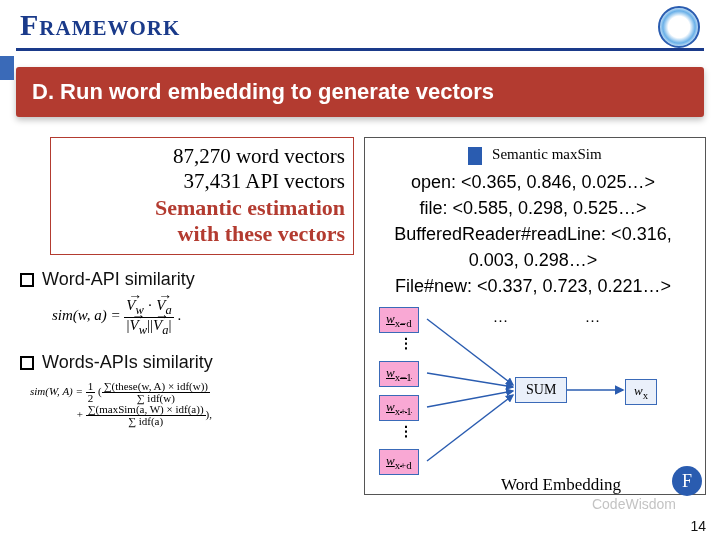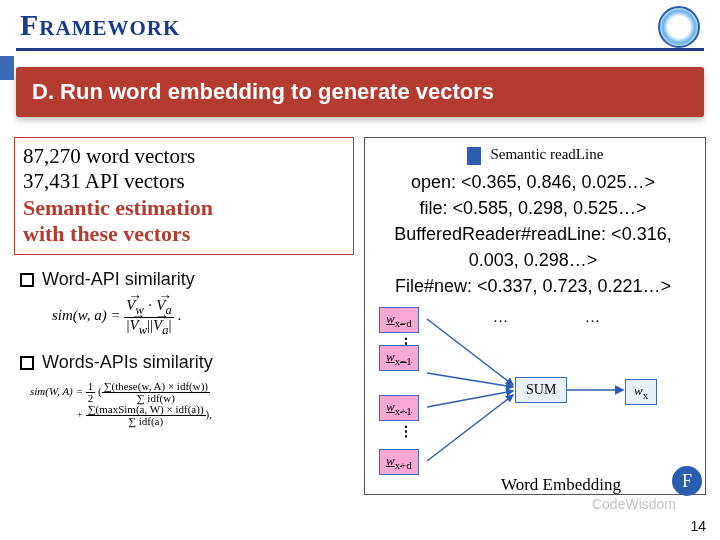--- a/index.html
+++ b/index.html
@@ -6,21 +6,21 @@
   body { width: 720px; height: 540px; font-family: "Times New Roman", serif; background: #fff; position: relative; overflow: hidden; }
   .header { padding: 8px 20px 4px 20px; position: relative; }
   .title { color: #1a3a8a; font-size: 30px; font-weight: bold; font-variant: small-caps; letter-spacing: 1px; }
   .logo { position: absolute; right: 20px; top: 6px; width: 42px; height: 42px; border: 2px solid #2a5cb0; border-radius: 50%; background: radial-gradient(circle, #fff 40%, #6ab0e8 60%, #fff 80%); }
   .hr { height: 3px; background: #1a3a8a; margin: 2px 16px 10px 16px; }
   .sidebar-tab { position: absolute; left: 0; top: 56px; width: 14px; height: 24px; background: #3a6ab8; }
   .banner { margin: 16px 16px 14px 16px; background: #b33b30; border: 2px solid #b33b30; border-radius: 3px; box-shadow: 0 3px 6px rgba(0,0,0,0.25); padding: 10px 14px; }
   .banner-text { color: #fff; font-family: Arial, sans-serif; font-size: 22px; font-weight: bold; }
   .content { display: flex; padding: 6px 14px 0 14px; gap: 10px; }
   .left { width: 340px; }
-  .stats-box { border: 1.5px solid #b33b30; padding: 6px 8px 8px 8px; text-align: left; margin-bottom: 14px; }
+  .stats-box { border: 1.5px solid #b33b30; padding: 6px 8px 8px 8px; text-align: right; margin-bottom: 14px; margin-left: 36px; }
   .stat1, .stat2 { color: #000; font-size: 21px; font-family: "Times New Roman", serif; }
   .stat3 { color: #b33b30; font-size: 22px; font-weight: bold; font-family: "Times New Roman", serif; line-height: 1.1; margin-top: 2px; }
   .bullet-row { display: flex; align-items: center; font-family: Arial, sans-serif; font-size: 18px; color: #111; margin: 6px 6px 8px 6px; }
   .bullet-sq { width: 14px; height: 14px; border: 2px solid #000; display: inline-block; margin-right: 8px; }
   .formula { font-family: "Times New Roman", serif; font-size: 15px; color: #000; margin-left: 38px; line-height: 1; }
   .formula .frac { display: inline-block; vertical-align: middle; text-align: center; }
   .formula .frac .num { display: block; border-bottom: 1px solid #000; padding: 0 2px; }
   .formula .frac .den { display: block; padding: 0 2px; }
   .small { font-size: 11px; }
   .right { flex: 1; }
@@ -93,31 +93,31 @@
         <span class="num">∑(maxSim(a, W) × idf(a))</span>
         <span class="den">∑ idf(a)</span>
       </span><span>),</span>
     </div>
   </div>
 
   <div class="right">
     <div class="diagram">
       <div class="sv-title">
         <span class="doc-icon"></span>
-        <span>Semantic readLine</span>
+        <span>Semantic maxSim</span>
       </div>
       <div class="sv-line">open:  &lt;0.365, 0.846, 0.025…&gt;</div>
       <div class="sv-line">file:  &lt;0.585, 0.298, 0.525…&gt;</div>
       <div class="sv-line">BufferedReader#readLine:  &lt;0.316, 0.003, 0.298…&gt;</div>
       <div class="sv-line">File#new:  &lt;0.337, 0.723, 0.221…&gt;</div>
 
       <div class="boxes-area">
         <div class="wbox" style="left:4px; top:0"><i>w</i><sub>x−d</sub></div>
         <div class="vdots" style="left:24px; top:28px">⋮</div>
-        <div class="wbox" style="left:4px; top:38px"><i>w</i><sub>x−1</sub></div>
+        <div class="wbox" style="left:4px; top:54px"><i>w</i><sub>x−1</sub></div>
         <div class="wbox" style="left:4px; top:88px"><i>w</i><sub>x+1</sub></div>
         <div class="vdots" style="left:24px; top:116px">⋮</div>
         <div class="wbox" style="left:4px; top:142px"><i>w</i><sub>x+d</sub></div>
 
         <div class="hdots" style="left:118px; top:2px">…</div>
         <div class="hdots" style="left:210px; top:2px">…</div>
 
         <div class="sumbox" style="left:140px; top:70px">SUM</div>
         <div class="outbox" style="left:250px; top:72px"><i>w</i><sub>x</sub></div>
 

